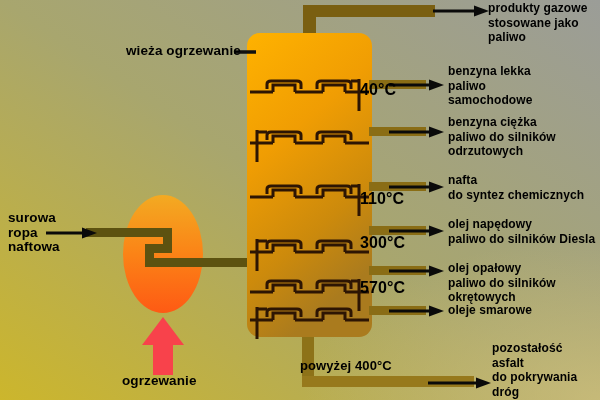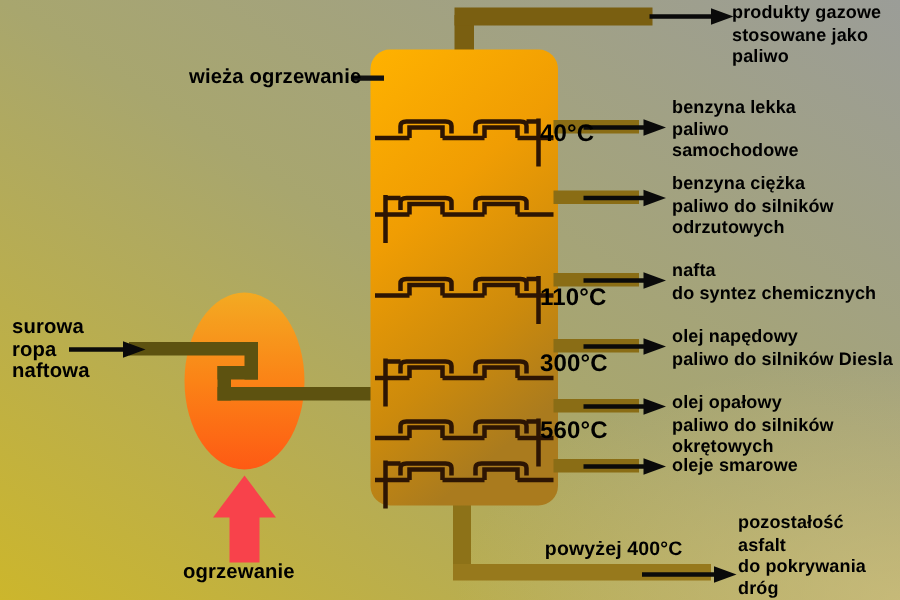--- a/index.html
+++ b/index.html
@@ -10,21 +10,21 @@
       radial-gradient(110% 90% at 100% 100%, rgba(214,196,126,0.65) 0%, rgba(214,196,126,0) 45%),
       linear-gradient(to bottom left, #9b9d98 0%, #a8a66e 50%, #ccb62c 100%);
   }
   .gfx{position:absolute; left:0; top:0; width:600px; height:400px;}
   .lbl{
     position:absolute; color:#000; font-weight:bold;
     white-space:pre-line; letter-spacing:.1px;
   }
   .product{font-size:12px; line-height:14.5px; width:170px;}
   .temp{font-size:16px; width:72px; text-align:left; line-height:14px;margin-top:26px;}
-  .temp-wide{font-size:13px; width:155px; text-align:right; line-height:14px;}
+  .temp-wide{font-size:13px; width:155px; text-align:left; line-height:14px;}
   .side-label{font-size:13.5px; line-height:14.5px;}
 </style>
 </head>
 <body>
 
 <div class="stage">
 
   <svg class="gfx" viewBox="0 0 600 400" aria-hidden="true">
     <defs>
       <linearGradient id="gTower" x1="0" y1="0" x2="0.35" y2="1">
@@ -128,21 +128,21 @@
 
   <div class="lbl side-label" style="left:8px; top:211px;">surowa
 ropa
 naftowa</div>
 
   <div class="lbl side-label" style="left:122px; top:374px;">ogrzewanie</div>
 
   <div class="lbl temp" style="left:360px; top:57px;">40°C</div>
   <div class="lbl temp" style="left:360px; top:166px;">110°C</div>
   <div class="lbl temp" style="left:360px; top:210px;">300°C</div>
-  <div class="lbl temp" style="left:360px; top:255px;">560°C</div>
+  <div class="lbl temp" style="left:360px; top:255px;">570°C</div>
   <div class="lbl temp-wide" style="left:300px; top:359px;">powyżej 400°C</div>
 
   <div class="lbl product" style="left:488px; top:1px;">produkty gazowe
 stosowane jako
 paliwo</div>
   <div class="lbl product" style="left:448px; top:64px;">benzyna lekka
 paliwo
 samochodowe</div>
   <div class="lbl product" style="left:448px; top:115px;">benzyna ciężka
 paliwo do silników

